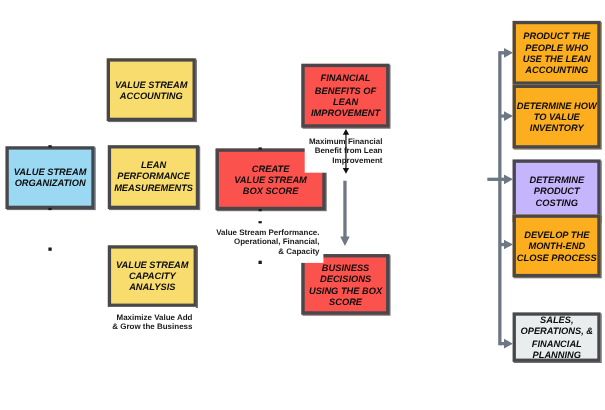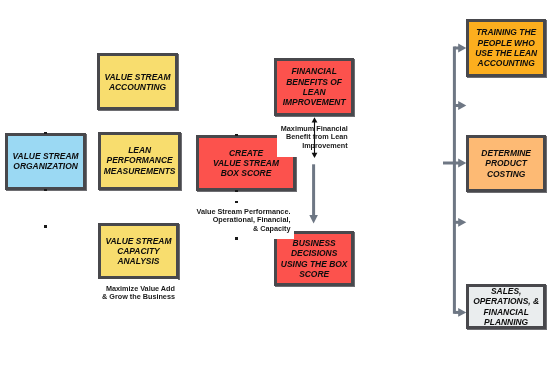--- a/index.html
+++ b/index.html
@@ -67,30 +67,36 @@
 BENEFITS OF
 LEAN
 IMPROVEMENT</div>
 
   <div class="node" style="left:274.4px;top:231px;width:79.5px;height:55.3px;background:#fc524d;">BUSINESS
 DECISIONS
 USING THE BOX
 SCORE</div>
 
 
-  <div class="node" style="left:466.0px;top:19.0px;width:80.3px;height:57.5px;background:#fcae1e;">TRAINING THE
+  <div class="node" style="left:466.0px;top:19.0px;width:80.3px;height:57.5px;background:#fcae1e;">PRODUCT THE
 PEOPLE WHO
 USE THE LEAN
 ACCOUNTING</div>
 
+  <div class="node" style="left:466.0px;top:77.0px;width:80.3px;height:57.5px;background:#fcae1e;">DETERMINE HOW
+TO VALUE
+INVENTORY</div>
 
-  <div class="node" style="left:466.0px;top:135.0px;width:80.3px;height:57.0px;background:#fdba74;">DETERMINE
+  <div class="node" style="left:466.0px;top:145px;width:80.3px;height:57.0px;background:#c4b5fd;">DETERMINE
 PRODUCT
 COSTING</div>
 
+  <div class="node" style="left:466.0px;top:195.0px;width:80.3px;height:57.0px;background:#fcae1e;">DEVELOP THE
+MONTH-END
+CLOSE PROCESS</div>
 
   <div class="node" style="left:466.0px;top:284.0px;width:80.3px;height:45px;background:#eaedee;">SALES,
 OPERATIONS, &amp;
 FINANCIAL
 PLANNING</div>
 
 
   <div class="callout" style="left:193.0px;top:202.0px;width:101.0px;height:37.0px;">Value Stream Performance.
 Operational, Financial,
 &amp; Capacity</div>

